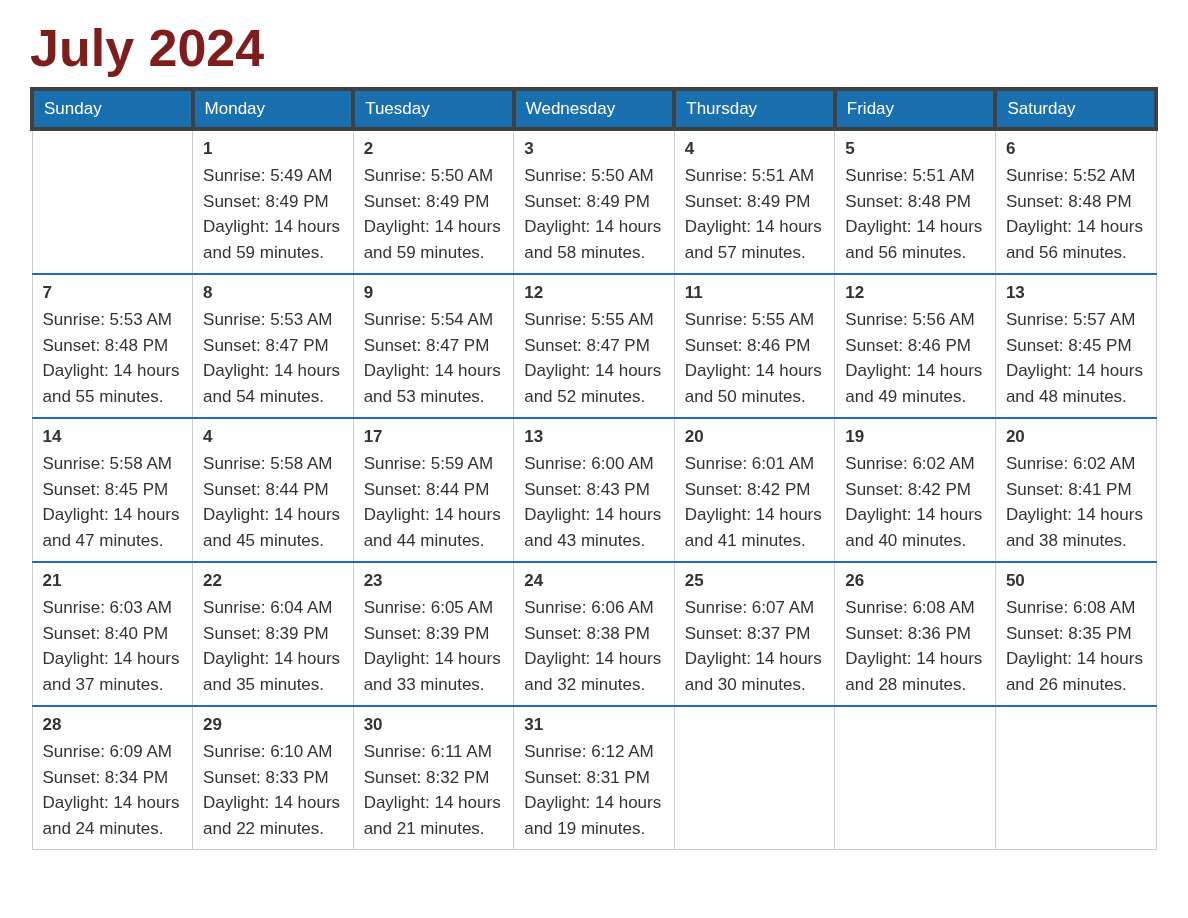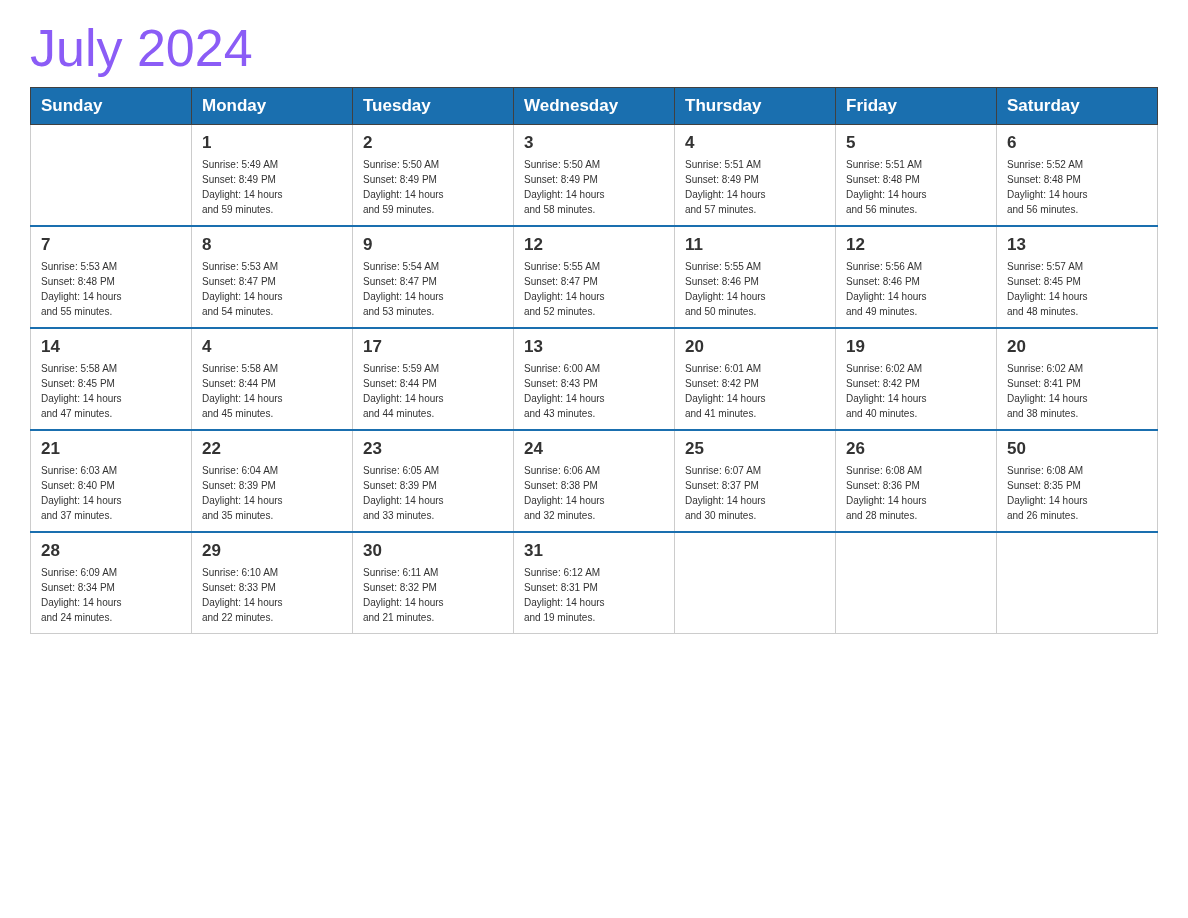--- a/index.html
+++ b/index.html
@@ -40,63 +40,63 @@
     .logo-blue {
       color: #1a6faf;
       font-size: 28px;
       font-weight: bold;
     }
     .title-block {
       text-align: right;
     }
     .month-year {
       font-size: 52px;
-      font-weight: normal;
-      color: #8b5cf6;
+      font-weight: bold;
+      color: #7f1d1d;
       line-height: 1.1;
     }
     .location {
       font-size: 20px;
       color: #444;
       margin-top: 4px;
     }
     .calendar {
       width: 100%;
       border-collapse: collapse;
       margin-top: 10px;
     }
     .calendar th {
       background-color: #1a6faf;
       color: #fff;
       font-size: 17px;
-      font-weight: bold;
+      font-weight: normal;
       padding: 8px 10px;
       text-align: left;
-      border: 1px solid #404040;
+      border: 4px solid #404040;
     }
     .calendar td {
       border: 1px solid #ccc;
       vertical-align: top;
       padding: 8px 10px;
       width: 14.28%;
       min-height: 110px;
       font-size: 13.5px;
       color: #333;
     }
     .calendar td.empty {
       background: #fff;
     }
     .day-num {
       font-size: 17px;
       font-weight: bold;
       margin-bottom: 4px;
       display: block;
     }
     .sun-info {
-      font-size: 10px;
+      font-size: 17px;
       line-height: 1.5;
       color: #333;
     }
     .row-divider td {
       border-top: 2px solid #1a6faf;
     }
   </style>
 </head>
 <body>
 

